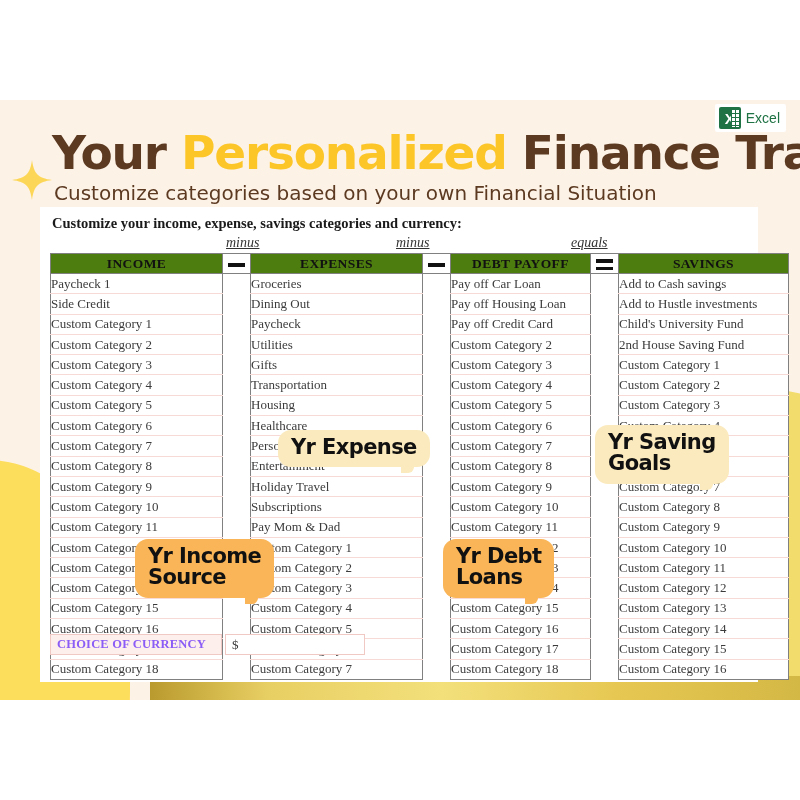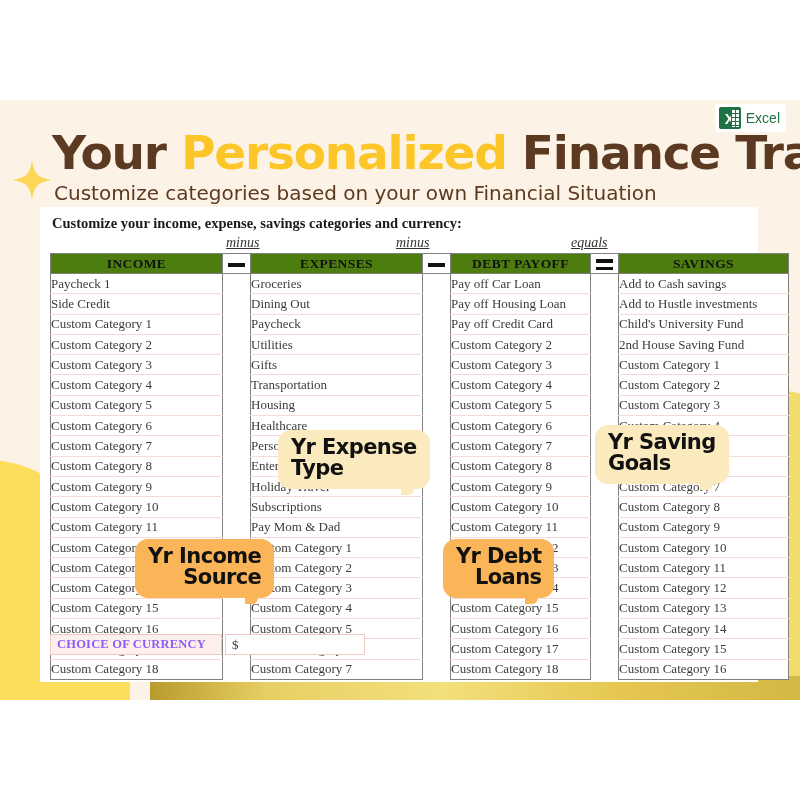--- a/index.html
+++ b/index.html
@@ -137,21 +137,21 @@
     display:flex;align-items:center;padding-left:6px;
   }
 
   
   .bubble{
     position:absolute;border-radius:13px;padding:7px 13px 9px 13px;
     font-family:"DejaVu Sans",sans-serif;font-weight:bold;font-size:21px;
     line-height:1.02;color:#111;letter-spacing:-.6px;
   }
   .bubble.cream{background:#fbeabd;}
-  .bubble.orange{background:#f9b557;text-align:right;}
+  .bubble.orange{background:#f9b557;}
   .bubble::after{
     content:"";position:absolute;width:13px;height:11px;
     background:inherit;bottom:-6px;right:16px;
     border-radius:0 0 6px 0;
   }
   #b-expense{left:278px;top:430px;}
   #b-saving{left:595px;top:425px;}
   #b-income{left:135px;top:539px;}
   #b-debt{left:443px;top:539px;}
 </style>
@@ -399,21 +399,20 @@
     </table>
 
     <div class="currow">
       <div class="cur-label">CHOICE OF CURRENCY</div>
       <div class="cur-value">$</div>
     </div>
   </div>
 
   <div class="bubble cream" id="b-expense">
     <div>Yr Expense</div>
-    <div>Type</div>
   </div>
   <div class="bubble cream" id="b-saving">
     <div>Yr Saving</div>
     <div>Goals</div>
   </div>
   <div class="bubble orange" id="b-income">
     <div>Yr Income</div>
     <div>Source</div>
   </div>
   <div class="bubble orange" id="b-debt">

